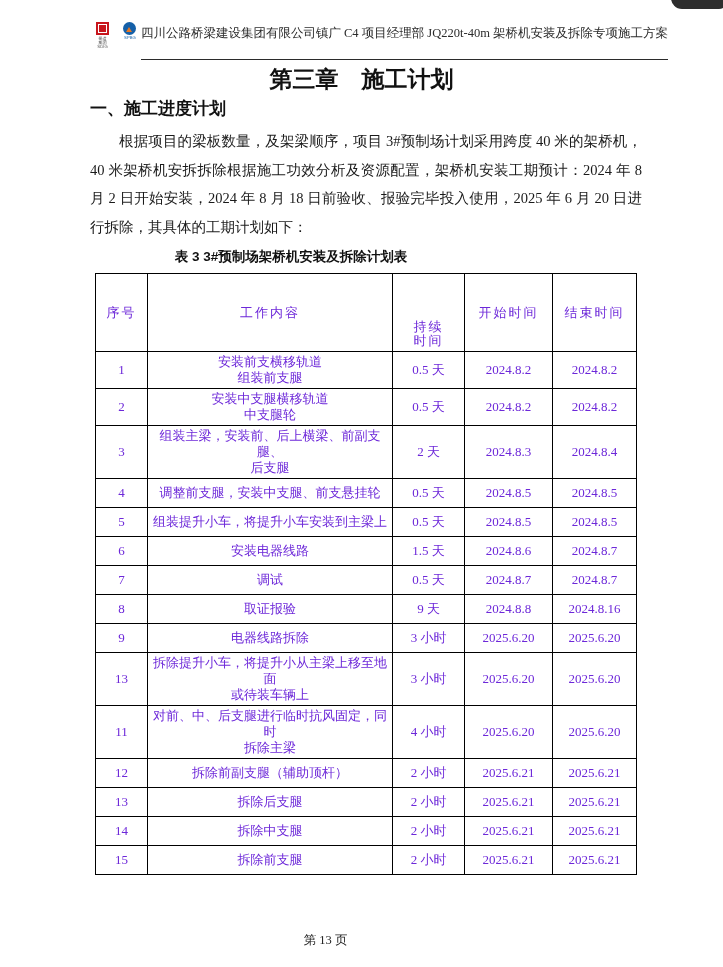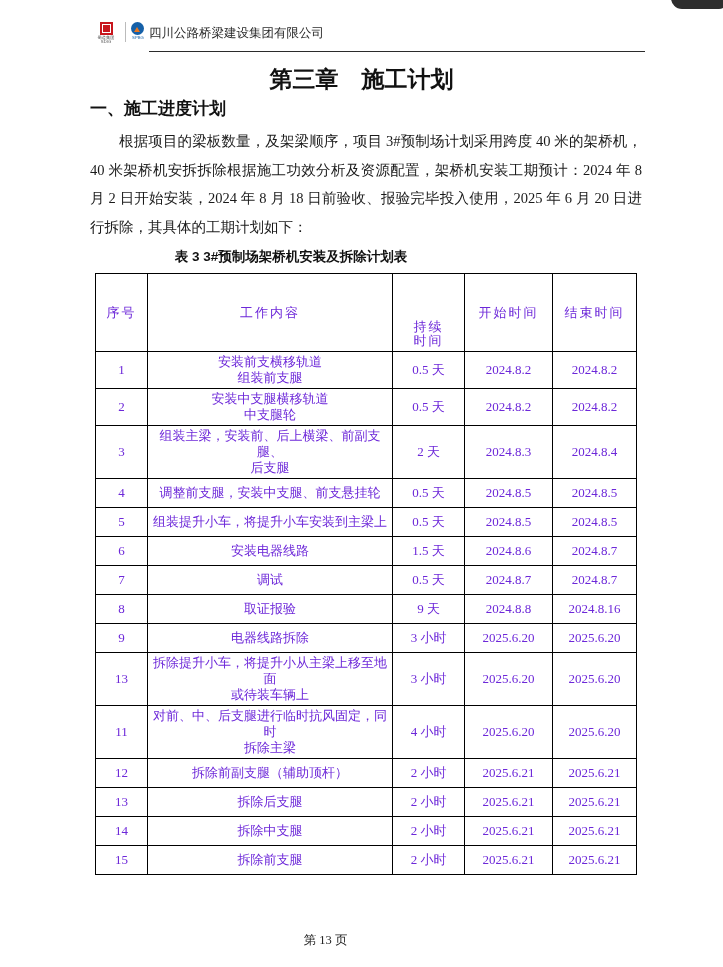--- a/index.html
+++ b/index.html
@@ -43,21 +43,21 @@
     width:13px; height:13px; background:#1560a8; border-radius:50%; position:relative;
   }
   .logo-round::after {
     content:""; position:absolute; left:3px; top:5px;
     border-left:3.5px solid transparent; border-right:3.5px solid transparent;
     border-bottom:5px solid #e87722;
   }
   .logo-caption.blue { color:#1560a8; }
   .hdr-textline {
     flex:1; display:flex; align-items:flex-end; justify-content:space-between;
-    border-bottom:1px solid #2b2b2b; padding-bottom:9px; margin-top:3px;
+    border-bottom:1px solid #2b2b2b; padding-bottom:17px; margin-top:3px;
     font-size:12.5px; color:#2b2b2b; white-space:nowrap;
   }
   
   .chapter-title {
     position:absolute; top:64px; left:0; width:723px;
     text-align:center;
     font-family:"Liberation Sans", sans-serif;
     font-weight:bold; font-size:23px; color:#111;
   }
   .section-h {
@@ -117,20 +117,21 @@
       <div class="logo-caption">蜀道集团
 SDIG</div>
     </div>
     <div class="hdr-divider"></div>
     <div class="logo-block">
       <div class="logo-round"></div>
       <div class="logo-caption blue">SPBG</div>
     </div>
     <div class="hdr-textline">
       <span>四川公路桥梁建设集团有限公司</span>
+      <span>镇广 C4 项目经理部 JQ220t-40m 架桥机安装及拆除专项施工方案</span>
     </div>
   </div>
 
   <div class="chapter-title">第三章　施工计划</div>
 
   <div class="section-h section-1">一、施工进度计划</div>
 
   <div class="body-par">根据项目的梁板数量，及架梁顺序，项目 3#预制场计划采用跨度 40 米的架桥机，40 米架桥机安拆拆除根据施工功效分析及资源配置，架桥机安装工期预计：2024 年 8 月 2 日开始安装，2024 年 8 月 18 日前验收、报验完毕投入使用，2025 年 6 月 20 日进行拆除，其具体的工期计划如下：</div>
 
   <div class="tbl-caption">表 3  3#预制场架桥机安装及拆除计划表</div>

